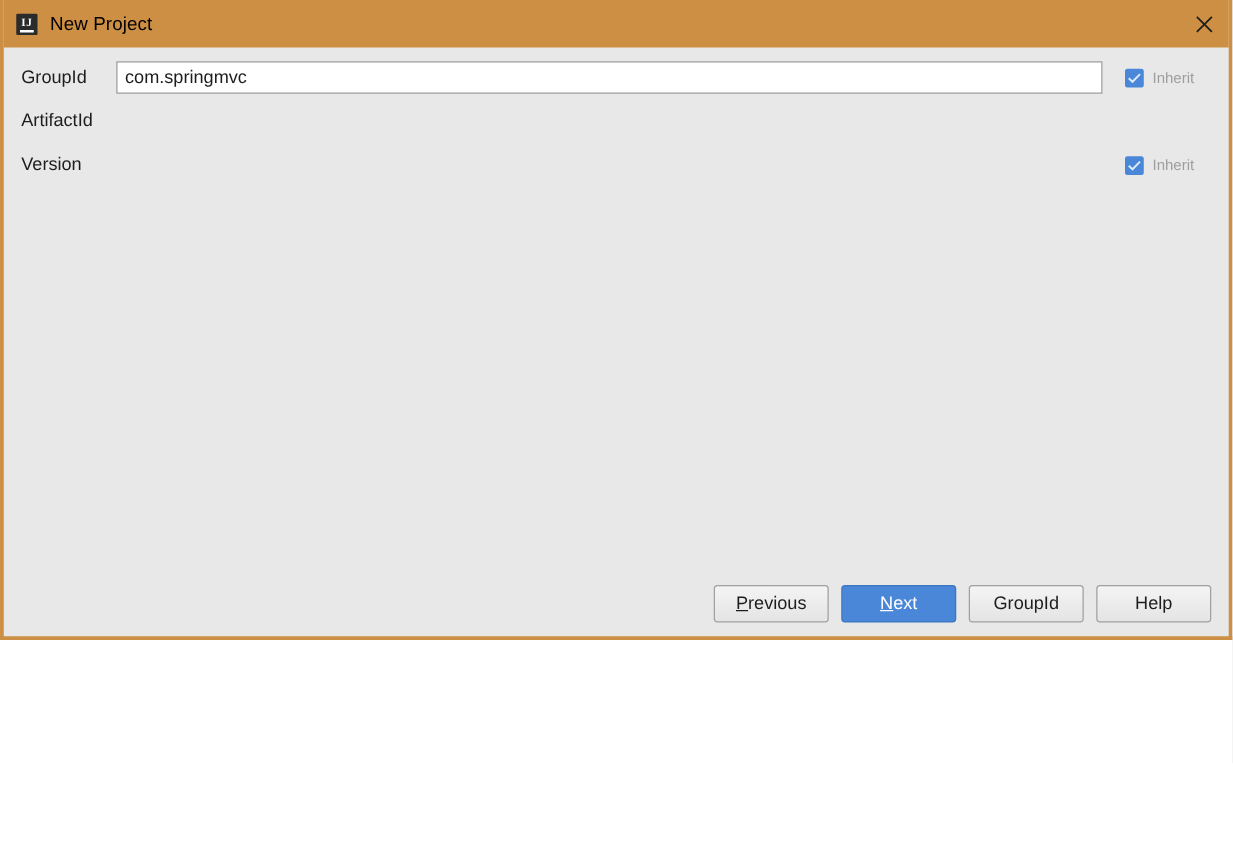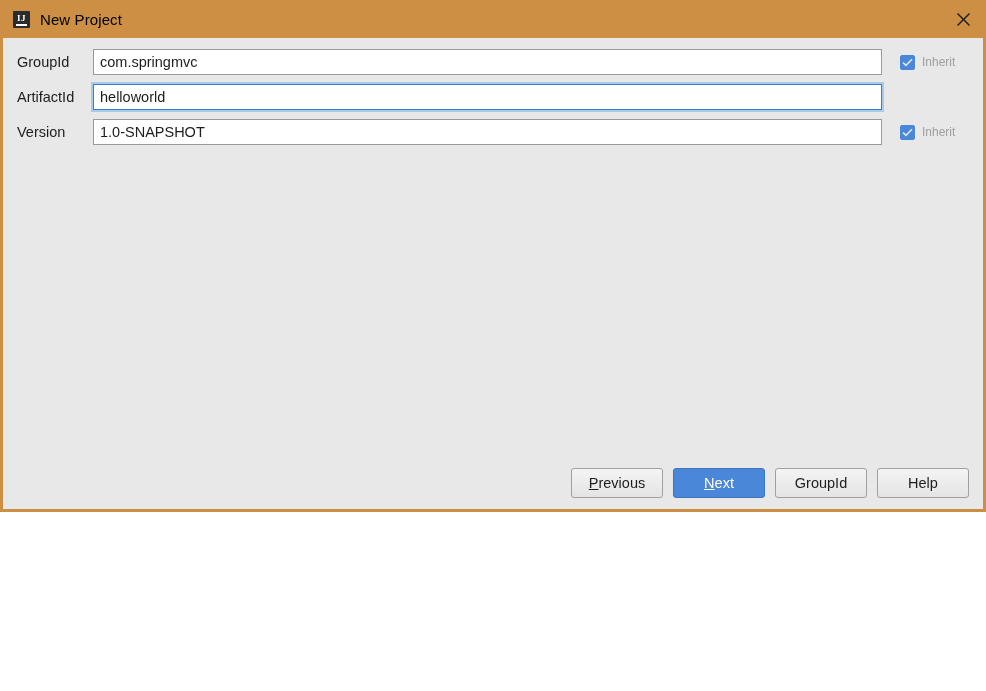--- a/index.html
+++ b/index.html
@@ -96,21 +96,21 @@
   .row {
     position: absolute;
     left: 0;
     right: 0;
     height: 28px;
     display: flex;
     align-items: center;
   }
   .row-groupid   { top: 10px; align-items: center; }
   .row-artifactid{ top: 45px; }
-  .row-version   { top: 80px; }
+  .row-version   { top: 80px; gap: 20px; }
 
   .field-label {
     width: 76px;
     margin-left: 14px;
     font-size: 14.5px;
     color: #1d1d1d;
     flex-shrink: 0;
     white-space: nowrap;
   }
 
@@ -224,26 +224,24 @@
               <polyline points="1,4.6 4,7.4 10,1.3" fill="none" stroke="#dce9f7" stroke-width="1.6"></polyline>
             </svg>
           </span>
         </span>
         <span class="inherit-label">Inherit</span>
       </div>
     </div>
 
     <div class="row row-artifactid">
       <div class="field-label">ArtifactId</div>
-      <input class="text-input focused" type="text" value="helloworld" style="">
     </div>
 
     <div class="row row-version">
       <div class="field-label">Version</div>
-      <input class="text-input" type="text" value="1.0-SNAPSHOT" style="">
       <div class="inherit-group">
         <span class="checkbox">
           <span>
             <svg width="11" height="9" viewBox="0 0 11 9">
               <polyline points="1,4.6 4,7.4 10,1.3" fill="none" stroke="#dce9f7" stroke-width="1.6"></polyline>
             </svg>
           </span>
         </span>
         <span class="inherit-label">Inherit</span>
       </div>

